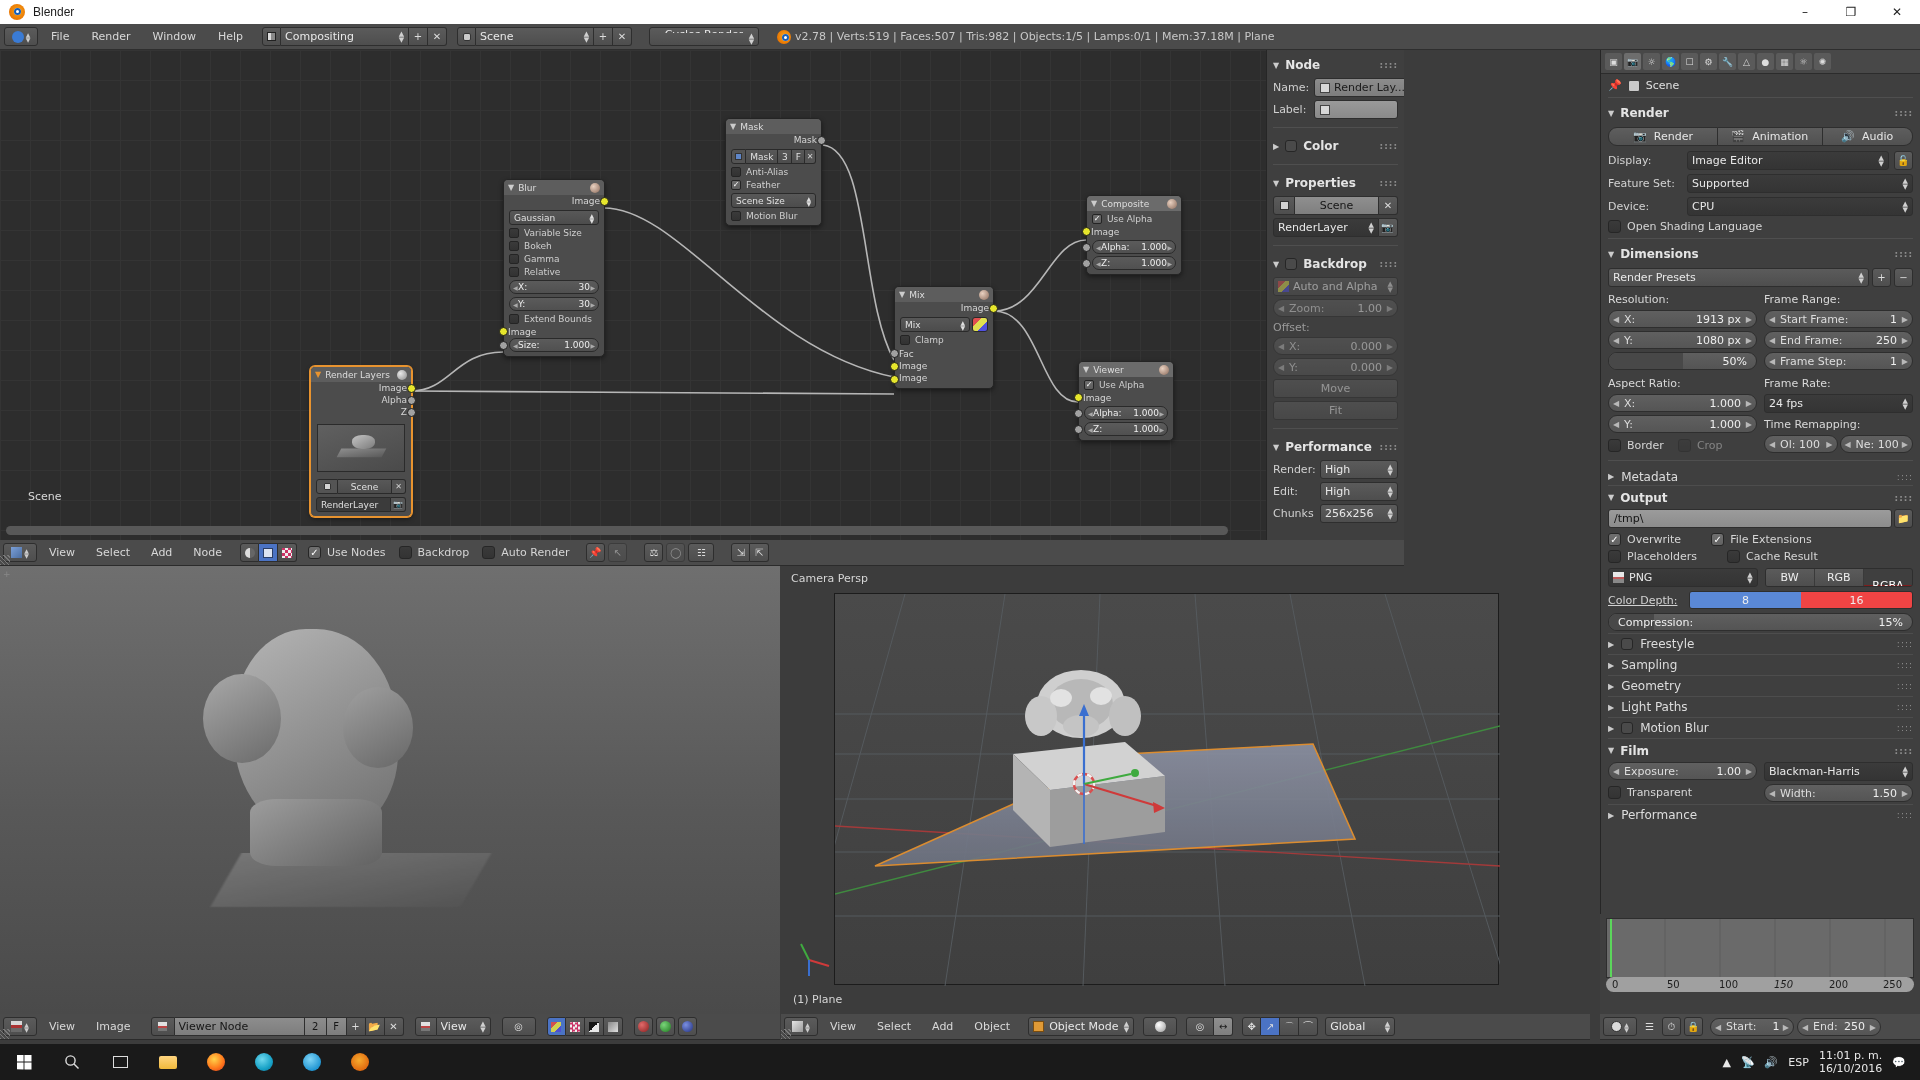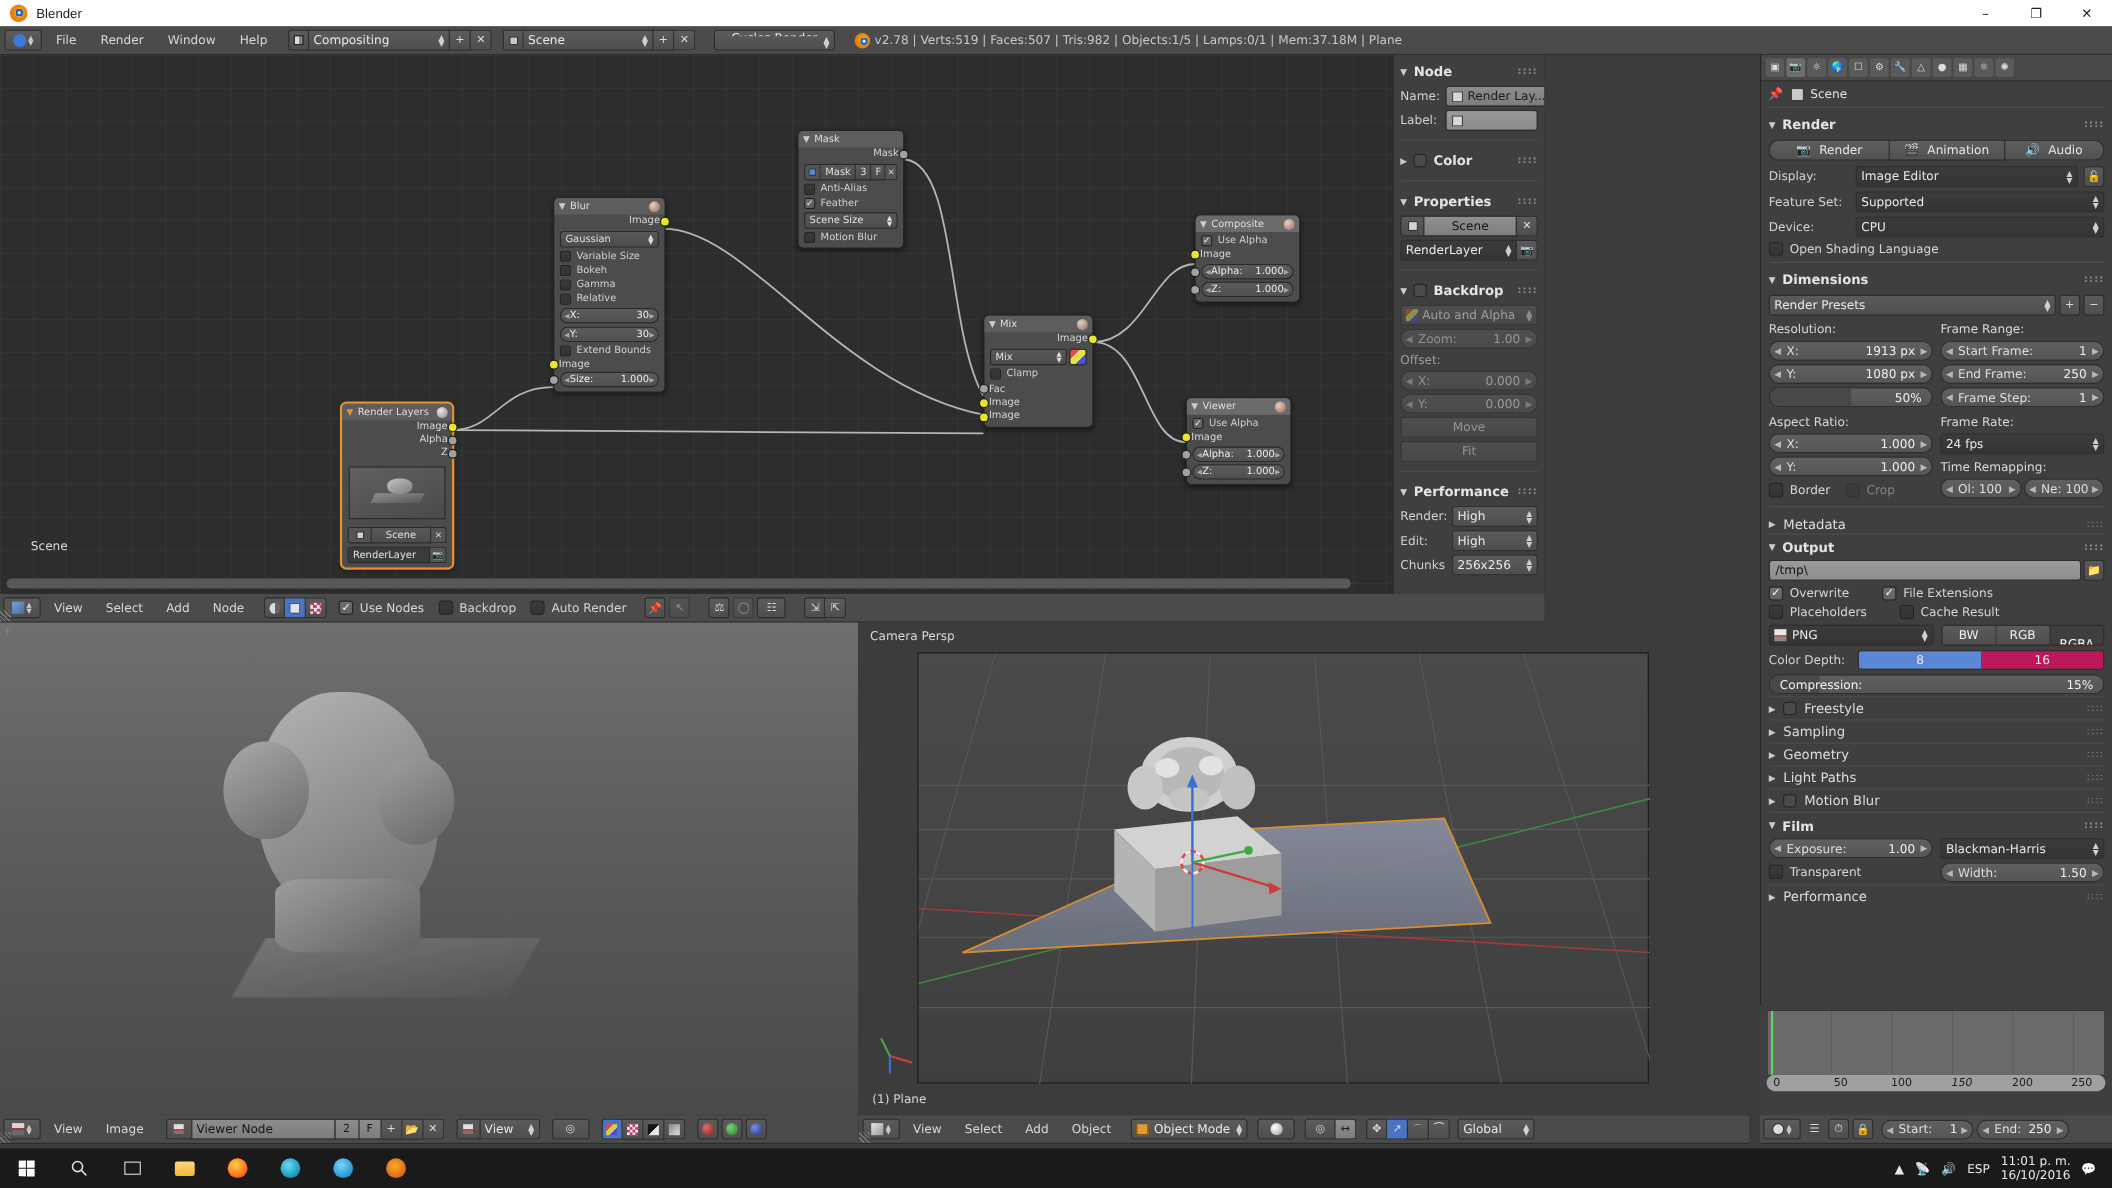--- a/index.html
+++ b/index.html
@@ -192,21 +192,21 @@
   }
   .slider .fill { position: absolute; left: 0; top: 0; bottom: 0; background: #484848; }
   .seg { display: flex; height: 19px; border-radius: 3px; overflow: hidden; border: 1px solid #2e2e2e; }
   .seg > div { flex: 1; display: flex; align-items: center; justify-content: center;
     background: linear-gradient(#5b5b5b,#4e4e4e); color: #eee; font-size: 11px;
     border-right: 1px solid #3a3a3a; }
   .seg > div:last-child { border-right: none; }
   .seg > div.on { background: #7f1d1d; color: #fff; margin-top: 16px; }
   .seg2 { display: flex; height: 18px; border-radius: 3px; overflow: hidden; border: 1px solid #2e2e2e; flex:1;}
   .seg2 > div { flex: 1; display:flex; align-items:center; justify-content:center;
-    background:#be185d; color:#eee; font-size:11px; }
+    background:#ef4444; color:#eee; font-size:11px; }
   .seg2 > div.on { background: #5a88d6; }
 
   
   .img-editor { position: absolute; left: 0; top: 566px; width: 780px; height: 448px; background: #2b2b2b; }
   .node-ed-hdr { position: absolute; left: 0; top: 540px; width: 1404px; height: 26px; }
   .viewport { position: absolute; left: 781px; top: 566px; width: 809px; height: 448px; background: #3a3a3a; }
   .vp-label { position: absolute; left: 10px; top: 6px; font-size: 11px; color: #d6d6d6; }
   .vp-label2 { position: absolute; left: 12px; bottom: 8px; font-size: 11px; color: #d6d6d6; }
   .camera-frame { position: absolute; border: 1px solid #1c1c1c; }
 
@@ -1069,21 +1069,21 @@
           <span class="sel-text">PNG</span>
           <span class="arrows">▲<br>▼</span>
         </div>
         <div class="seg" style="flex:1.05;">
           <div>BW</div>
           <div>RGB</div>
           <div class="on">RGBA</div>
         </div>
       </div>
       <div style="display:flex;gap:7px;align-items:center;margin-bottom:4px;">
-        <span style="color:#d2d2d2;width:74px;">Color Depth:</span>
+        <span style="color:#d2d2d2;width:74px;text-decoration:underline;">Color Depth:</span>
         <div class="seg2">
           <div class="on">8</div>
           <div>16</div>
         </div>
       </div>
       <div class="slider" style="justify-content:space-between;padding:0 9px;">
         <div class="fill" style="width:15%;"></div>
         <span style="position:relative;">Compression:</span>
         <span style="position:relative;">15%</span>
       </div>

